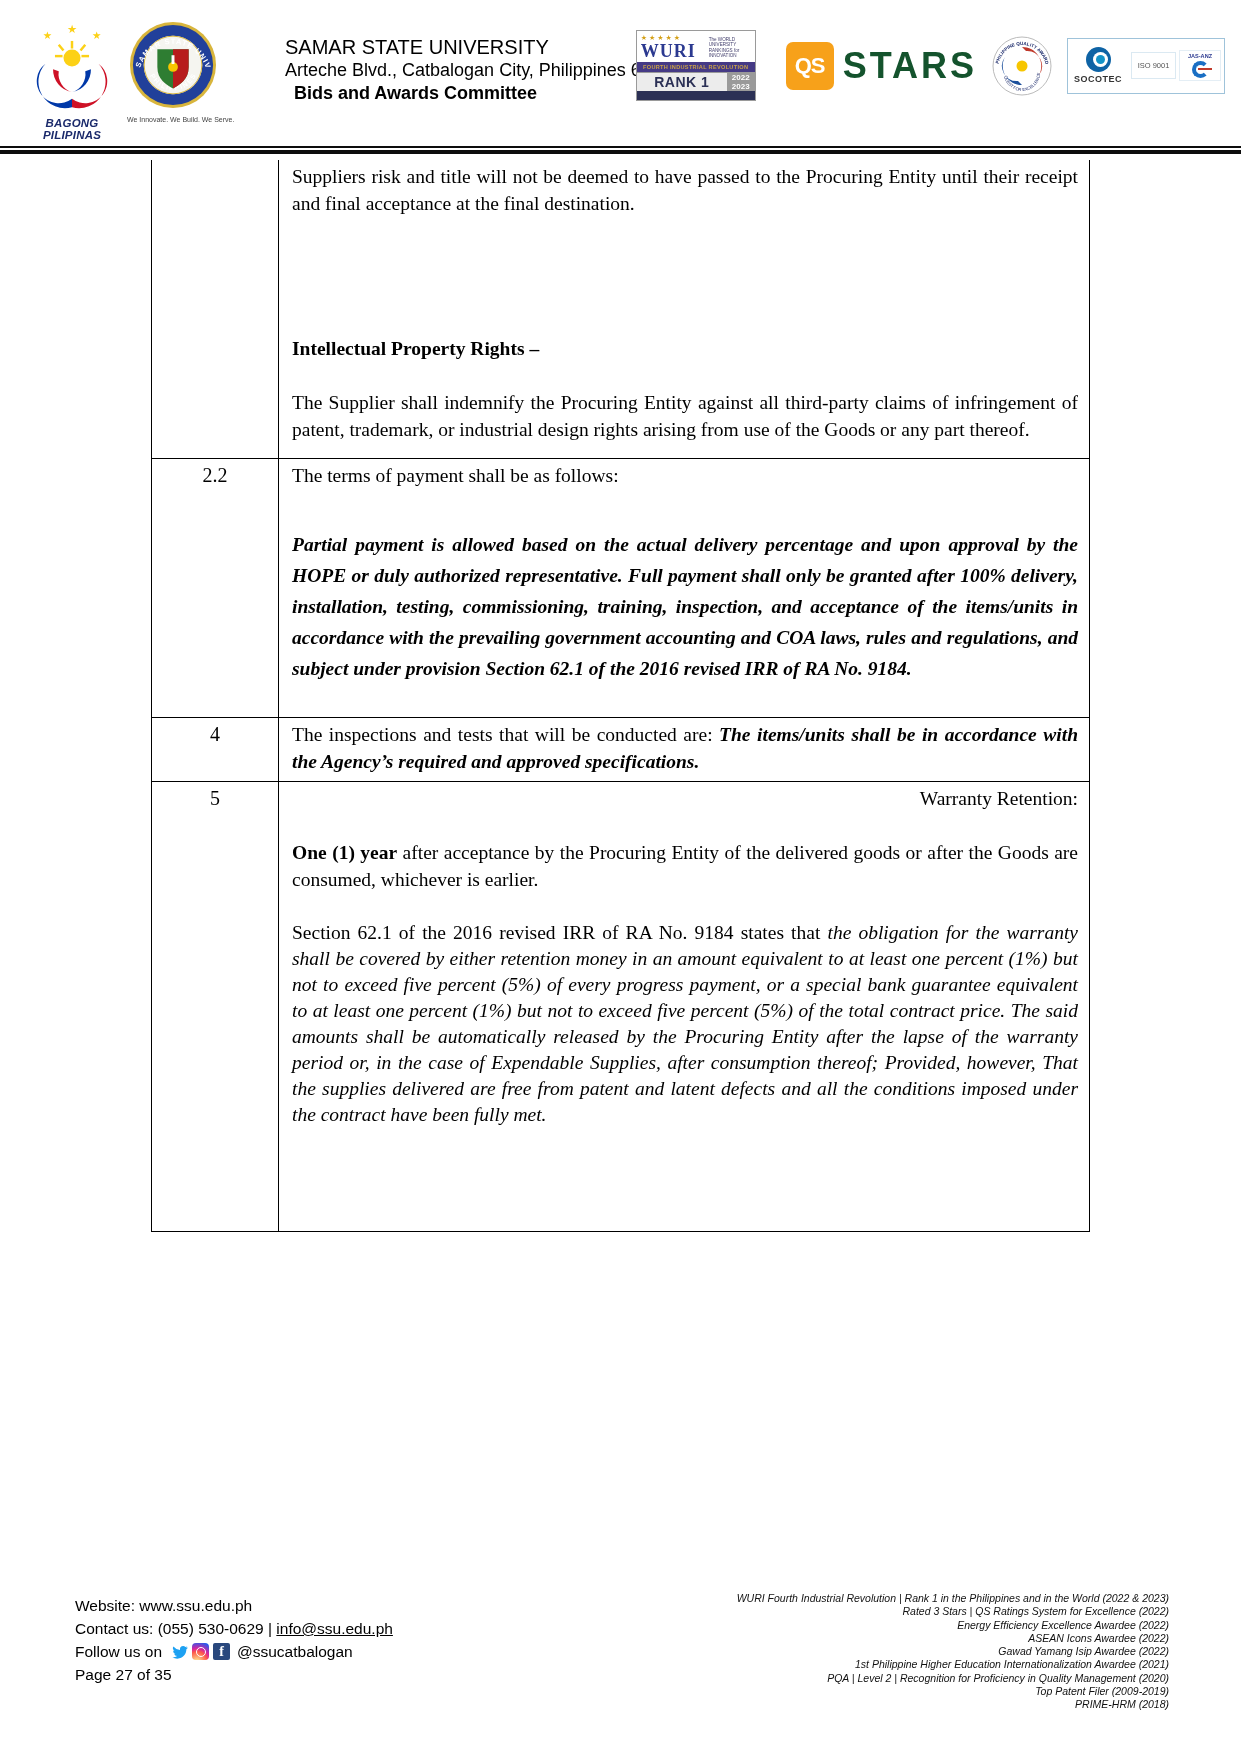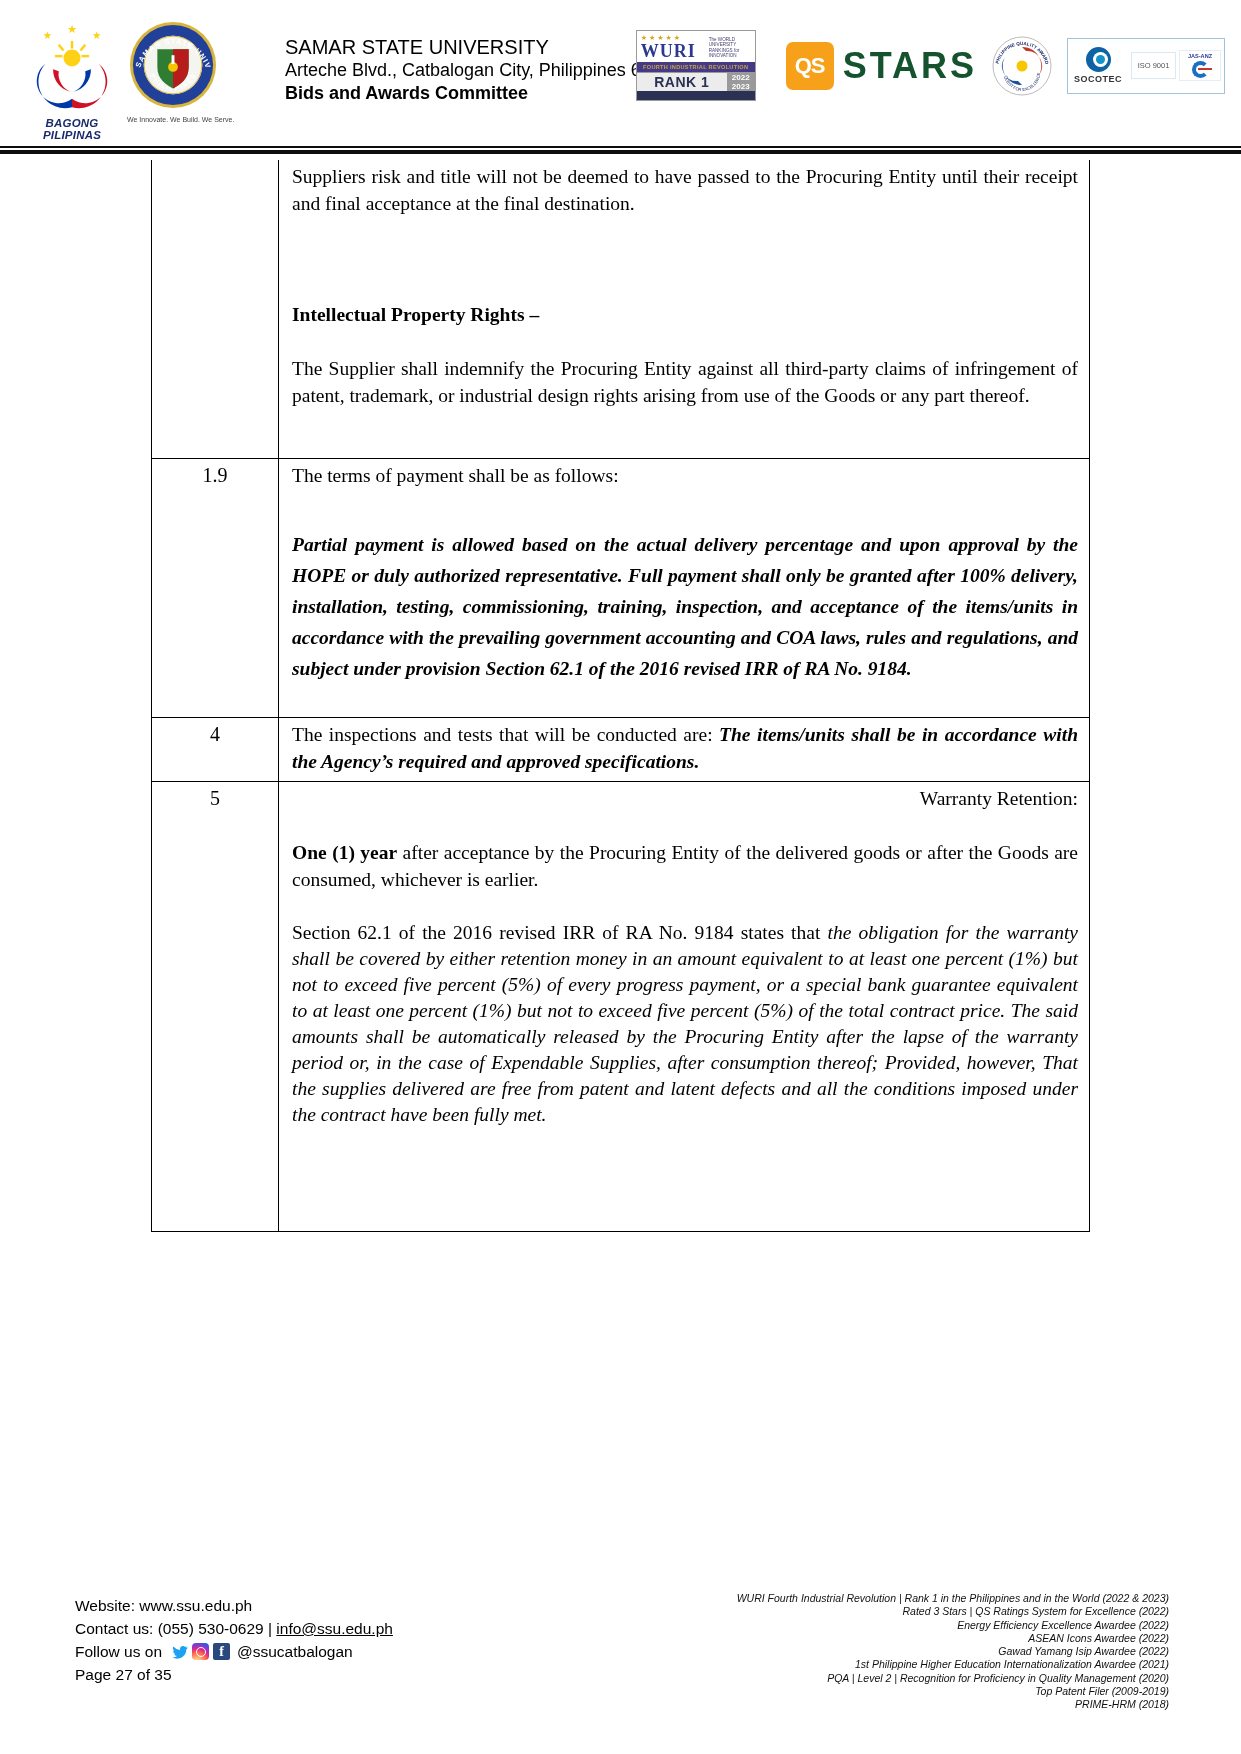--- a/index.html
+++ b/index.html
@@ -12,21 +12,21 @@
   
   .logo-bagong { position:absolute; left:20px; top:22px; width:104px; text-align:center; }
   .bagong-caption { font-family:"Liberation Sans",sans-serif; font-style:italic; font-weight:bold;
     font-size:11.5px; color:#1b2a6b; letter-spacing:.2px; margin-top:1px; }
   .logo-ssu { position:absolute; left:127px; top:21px; width:92px; text-align:center; }
   .ssu-motto { font-family:"Liberation Sans",sans-serif; font-size:7px; color:#444; margin-top:3px; white-space:nowrap; }
 
   .hdr-text { position:absolute; left:285px; top:36px; font-family:"Liberation Sans",sans-serif; line-height:23px; }
   .uni { font-size:20px; }
   .addr { font-size:18px; }
-  .committee { font-size:18px; font-weight:bold; }
+  .committee { font-size:18px; font-weight:bold;margin-left:9px; }
 
   .hdr-badges { position:absolute; right:16px; top:30px; display:flex; align-items:center; gap:15px;
     font-family:"Liberation Sans",sans-serif; }
 
   
   .wuri { width:120px; border:1px solid #9a9a9a; background:#fff; }
   .wuri-top { display:flex; padding:3px 3px 1px 4px; }
   .wuri-left { width:68px; }
   .wuri-stars { color:#d4a017; font-size:7px; letter-spacing:2px; line-height:8px; }
   .wuri-name { font-family:"Liberation Serif",serif; font-weight:bold; color:#2b3990; font-size:18px; line-height:19px; letter-spacing:1px; }
@@ -68,21 +68,21 @@
   table.terms { position:absolute; left:151px; top:160px; width:938px; border-collapse:collapse;
     table-layout:fixed; font-size:19.5px; line-height:27px; }
   .terms td { border:1px solid #000; vertical-align:top; }
   tr.first td { border-top:none; }
   .c-num { width:127px; } .c-body { width:811px; }
   td.num { text-align:center; padding-top:3px; font-size:20px; }
   td.body { padding:1px 11px 6px 13px; }
   .rA td { height:298px; } .rB td { height:259px; } .rC td { height:57px; } .rD td { height:450px; }
   .para { text-align:justify; }
   .p-first { margin-top:2px; }
-  .mt-big { margin-top:84px; } .mt-med { margin-top:27px; } .mt-lead { margin-top:40px; }
+  .mt-big { margin-top:118px; } .mt-med { margin-top:27px; } .mt-lead { margin-top:40px; }
   .heading-bold { font-weight:bold; text-align:left; }
   .bi-block { font-weight:bold; font-style:italic; line-height:31px; }
   .bi-inline { font-weight:bold; font-style:italic; }
   .i-inline { font-style:italic; }
   .b-inline { font-weight:bold; }
   .sec-para { line-height:26px; }
 
   
   .foot-left { position:absolute; left:75px; top:1594px; font-family:"Liberation Sans",sans-serif;
     font-size:15.5px; line-height:23px; color:#000; }
@@ -220,21 +220,21 @@
     <tbody>
         <tr class="first rA">
       <td class="num"></td>
       <td class="body">
         <p class="para p-first">Suppliers risk and title will not be deemed to have passed to the Procuring Entity until their receipt and final acceptance at the final destination.</p>
         <p class="para heading-bold mt-big">Intellectual Property Rights –</p>
         <p class="para mt-med">The Supplier shall indemnify the Procuring Entity against all third-party claims of infringement of patent, trademark, or industrial design rights arising from use of the Goods or any part thereof.</p>
       </td>
     </tr>
     <tr class="rB">
-      <td class="num">1.9</td>
+      <td class="num">2.2</td>
       <td class="body">
         <p class="para p-first" style="text-align:left">The terms of payment shall be as follows:</p>
         <p class="para bi-block mt-lead">Partial payment is allowed based on the actual delivery percentage and upon approval by the HOPE or duly authorized representative. Full payment shall only be granted after 100% delivery, installation, testing, commissioning, training, inspection, and acceptance of the items/units in accordance with the prevailing government accounting and COA laws, rules and regulations, and subject under provision Section 62.1 of the 2016 revised IRR of RA No. 9184.</p>
       </td>
     </tr>
     <tr class="rC">
       <td class="num">4</td>
       <td class="body">
         <p class="para p-first">
           <span>The inspections and tests that will be conducted are: </span><span class="bi-inline">The items/units shall be in accordance with the Agency’s required and approved specifications.</span>

